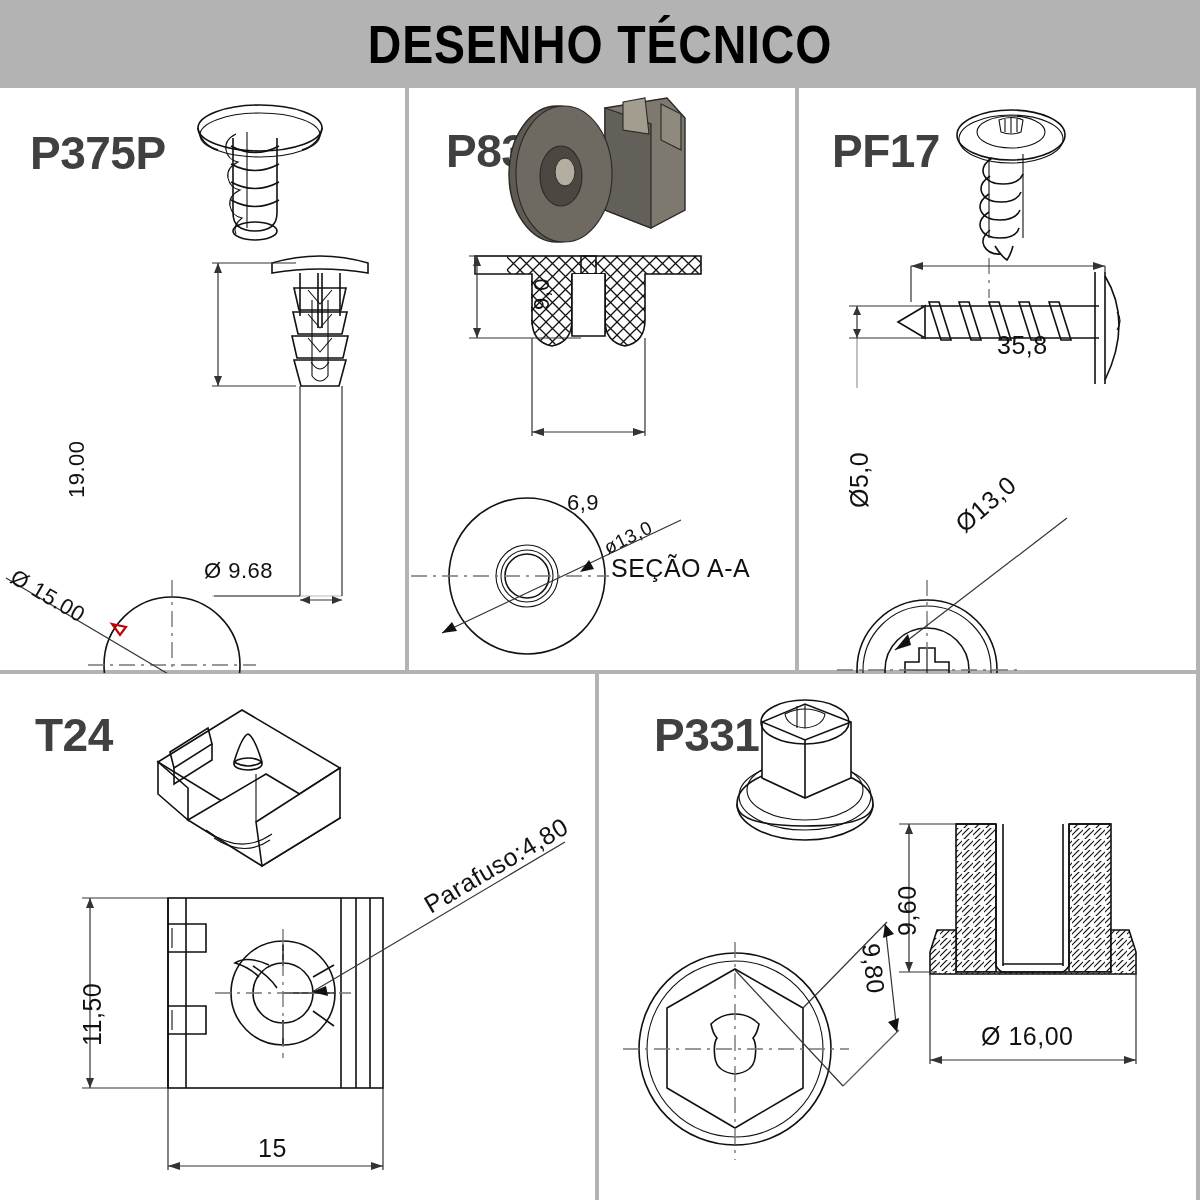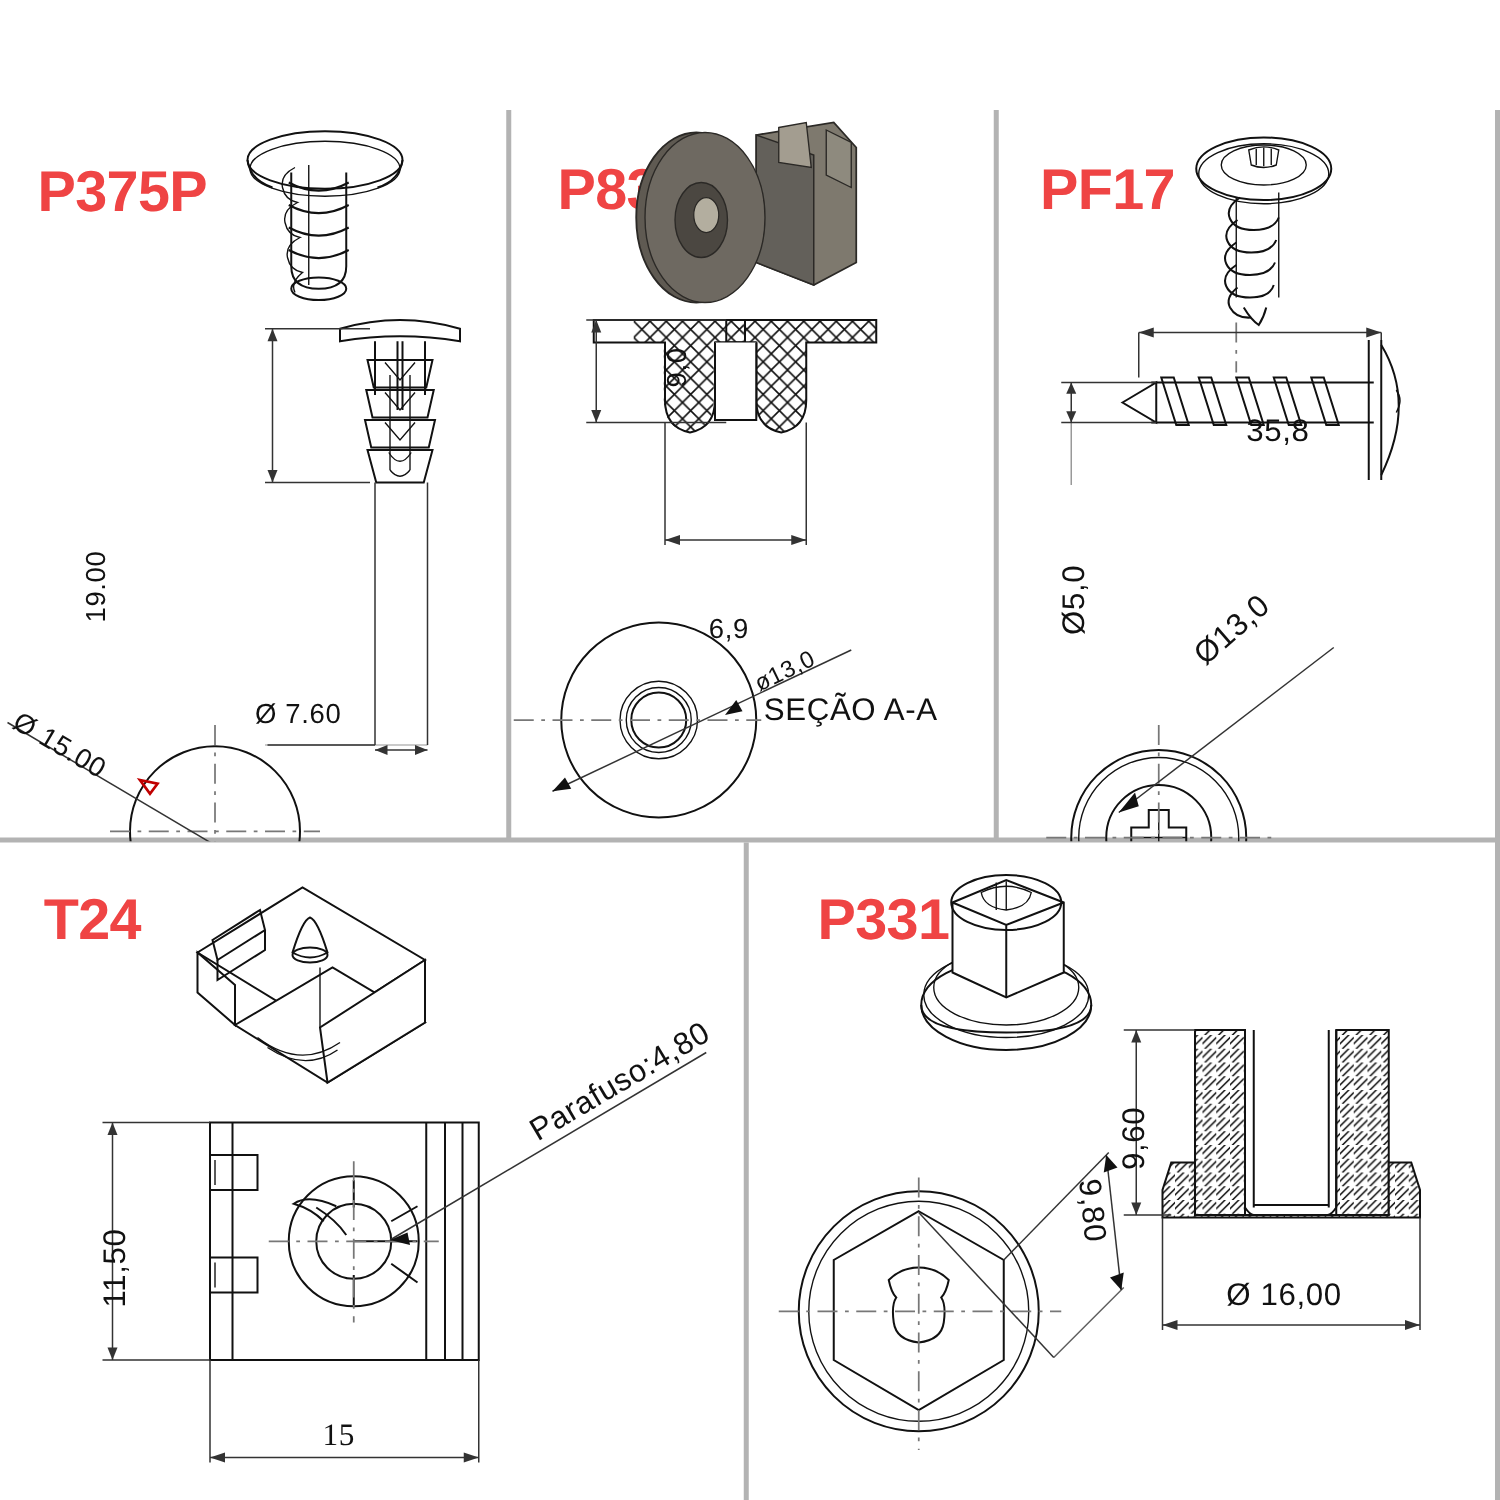--- a/index.html
+++ b/index.html
@@ -34,21 +34,21 @@
   .panel{ position:absolute; overflow:hidden; }
   .p1{ left:0;   top:88px;  width:405px; height:585px; }
   .p2{ left:409px;top:88px;  width:386px; height:585px; }
   .p3{ left:799px;top:88px;  width:357px; height:585px; }
   .p4{ left:0;   top:674px; width:595px; height:526px; }
   .p5{ left:599px;top:674px; width:681px; height:526px; }
 
   .code{
     position:absolute;
     font-family:"Liberation Sans", sans-serif;
-    font-weight:bold; color:#ef4444; line-height:1;
+    font-weight:bold; color:#404040; line-height:1;
     white-space:nowrap;
   }
   .code.big{ font-size:46px; letter-spacing:-0.5px; }
 
   
   .dim{
     position:absolute; color:#111; white-space:nowrap;
     font-family:"Liberation Sans", sans-serif;
     font-size:22px; letter-spacing:0.5px; line-height:1;
   }
@@ -62,20 +62,23 @@
   .ln-dim{ fill:none; stroke:#333; stroke-width:1.2; }
   .ln-center{ fill:none; stroke:#777; stroke-width:1.4; stroke-dasharray:16 6 3 6; }
   .ln-red{ fill:none; stroke:#c00000; stroke-width:2.2; }
   .fill-w{ fill:#fff; stroke:#111; stroke-width:1.6; }
 </style>
 </head>
 <body>
 
 <div id="sheet">
 
+  <div class="header">
+    <div class="title">DESENHO TÉCNICO</div>
+  </div>
 
   <div class="divider v1"></div>
   <div class="divider v2"></div>
   <div class="divider hmid"></div>
   <div class="divider v3"></div>
   <div class="divider edge-r"></div>
 
   <div class="panel p1">
     <div class="code big" style="left:30px; top:42px;">P375P</div>
 
@@ -134,21 +137,21 @@
         <path class="ln-center" d="M172 492 L172 662 M88 577 L256 577"></path>
 
         <path class="ln-dim" d="M6 490 L246 632"></path>
         <path class="ln-red" d="M112 536 l14 3 l-6 8 Z"></path>
         <path class="ln-red" d="M232 625 l-14 -3 l6 -8 Z"></path>
       </g>
     </svg>
 
     <div class="dim rot90" style="left:66px; top:410px;">19.00</div>
     <div class="dim" style="left:204px; top:472px;">
-      <span>Ø</span>&nbsp;<span>7.60</span>
+      <span>Ø</span>&nbsp;<span>9.68</span>
     </div>
     <div class="dim" style="left:18px; top:478px; transform:rotate(30.5deg); transform-origin:left top;">
       <span>Ø</span>&nbsp;<span>15.00</span>
     </div>
   </div>
 
   <div class="panel p2">
     <div class="code big" style="left:37px; top:40px;">P83A</div>
 
     <svg width="386" height="585">
@@ -344,21 +347,21 @@
         <path d="M90 414 l-4 -10 l8 0 Z" fill="#333"></path>
 
         <path class="ln-dim" d="M168 414 L168 496 M383 414 L383 496"></path>
         <path class="ln-dim" d="M168 492 L383 492"></path>
         <path d="M168 492 l12 -4 l0 8 Z" fill="#333"></path>
         <path d="M383 492 l-12 -4 l0 8 Z" fill="#333"></path>
       </g>
     </svg>
 
     <div class="dim lg rot90" style="left:80px; top:372px;">11,50</div>
-    <div class="dim lg" style="left:258px; top:462px;font-family:Liberation Serif, serif;">15</div>
+    <div class="dim lg" style="left:258px; top:462px;">15</div>
     <div class="dim lg" style="left:420px; top:222px; transform:rotate(-30.5deg); transform-origin:left top;">Parafuso:4,80</div>
   </div>
 
   <div class="panel p5">
     <div class="code big" style="left:55px; top:38px;">P331</div>
 
     <svg width="597" height="526">
       <defs>
         <pattern id="dhatch" width="11" height="11" patternUnits="userSpaceOnUse">
           <rect width="11" height="11" fill="#fff"></rect>

